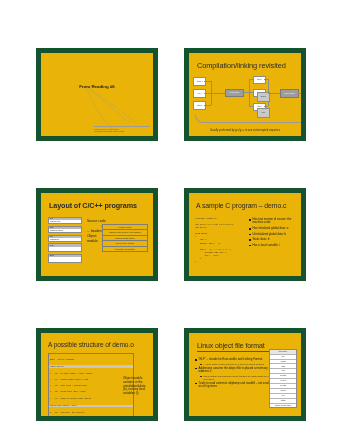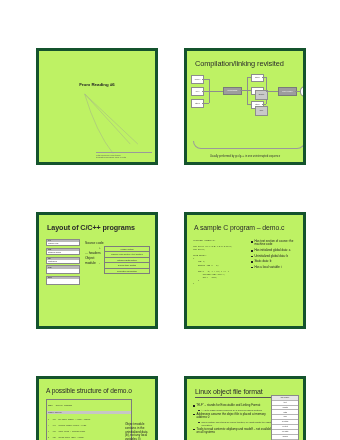--- a/index.html
+++ b/index.html
@@ -14,23 +14,23 @@
   .grid{
     position:absolute;left:36px;top:48px;
     width:270px;
     display:grid;
     grid-template-columns:122px 122px;
     grid-column-gap:26px;
     grid-row-gap:47px;
   }
   .slide{
     position:relative;
-    width:122px;height:117px;
-    background:#bef264;
-    border:3px solid #14532d;
+    width:122px;height:93px;
+    background:#eab308;
+    border:5px solid #14532d;
     box-sizing:border-box;
     overflow:hidden;
   }
   .s-title{
     position:absolute;left:7px;right:6px;
     font-weight:400;
     color:#2b2b2b;
     letter-spacing:-0.1px;
     line-height:1.1;
   }

